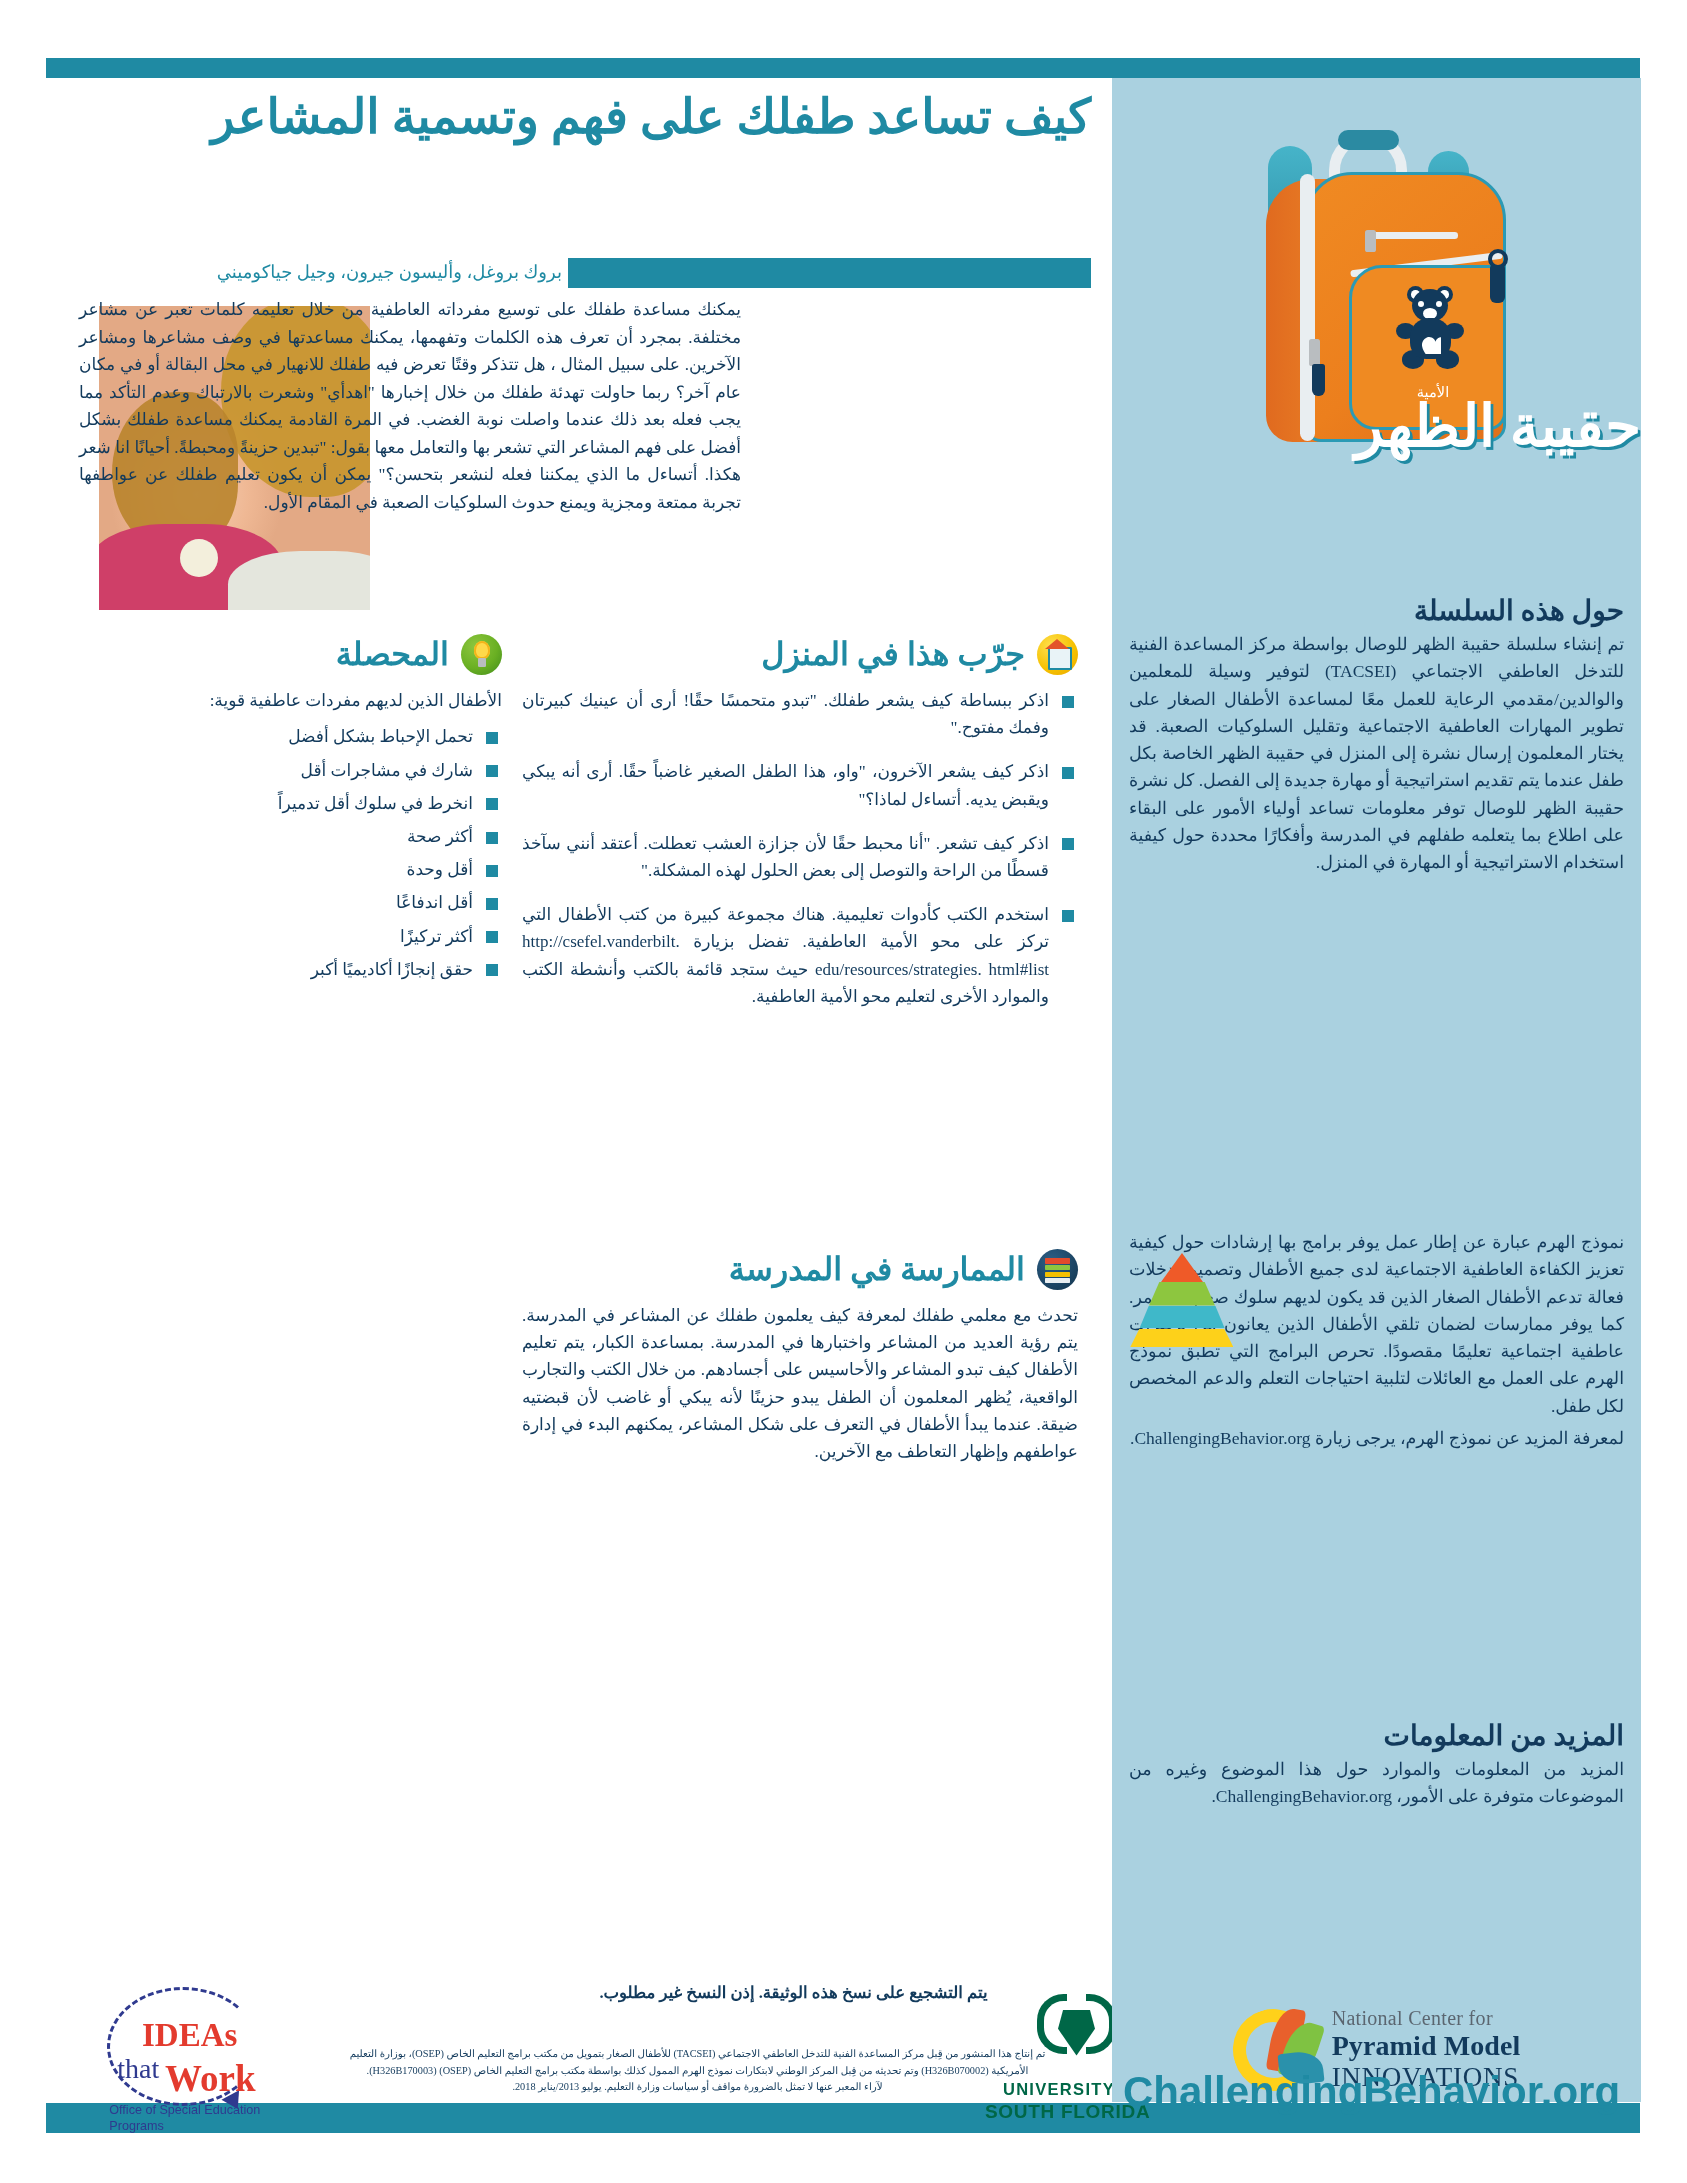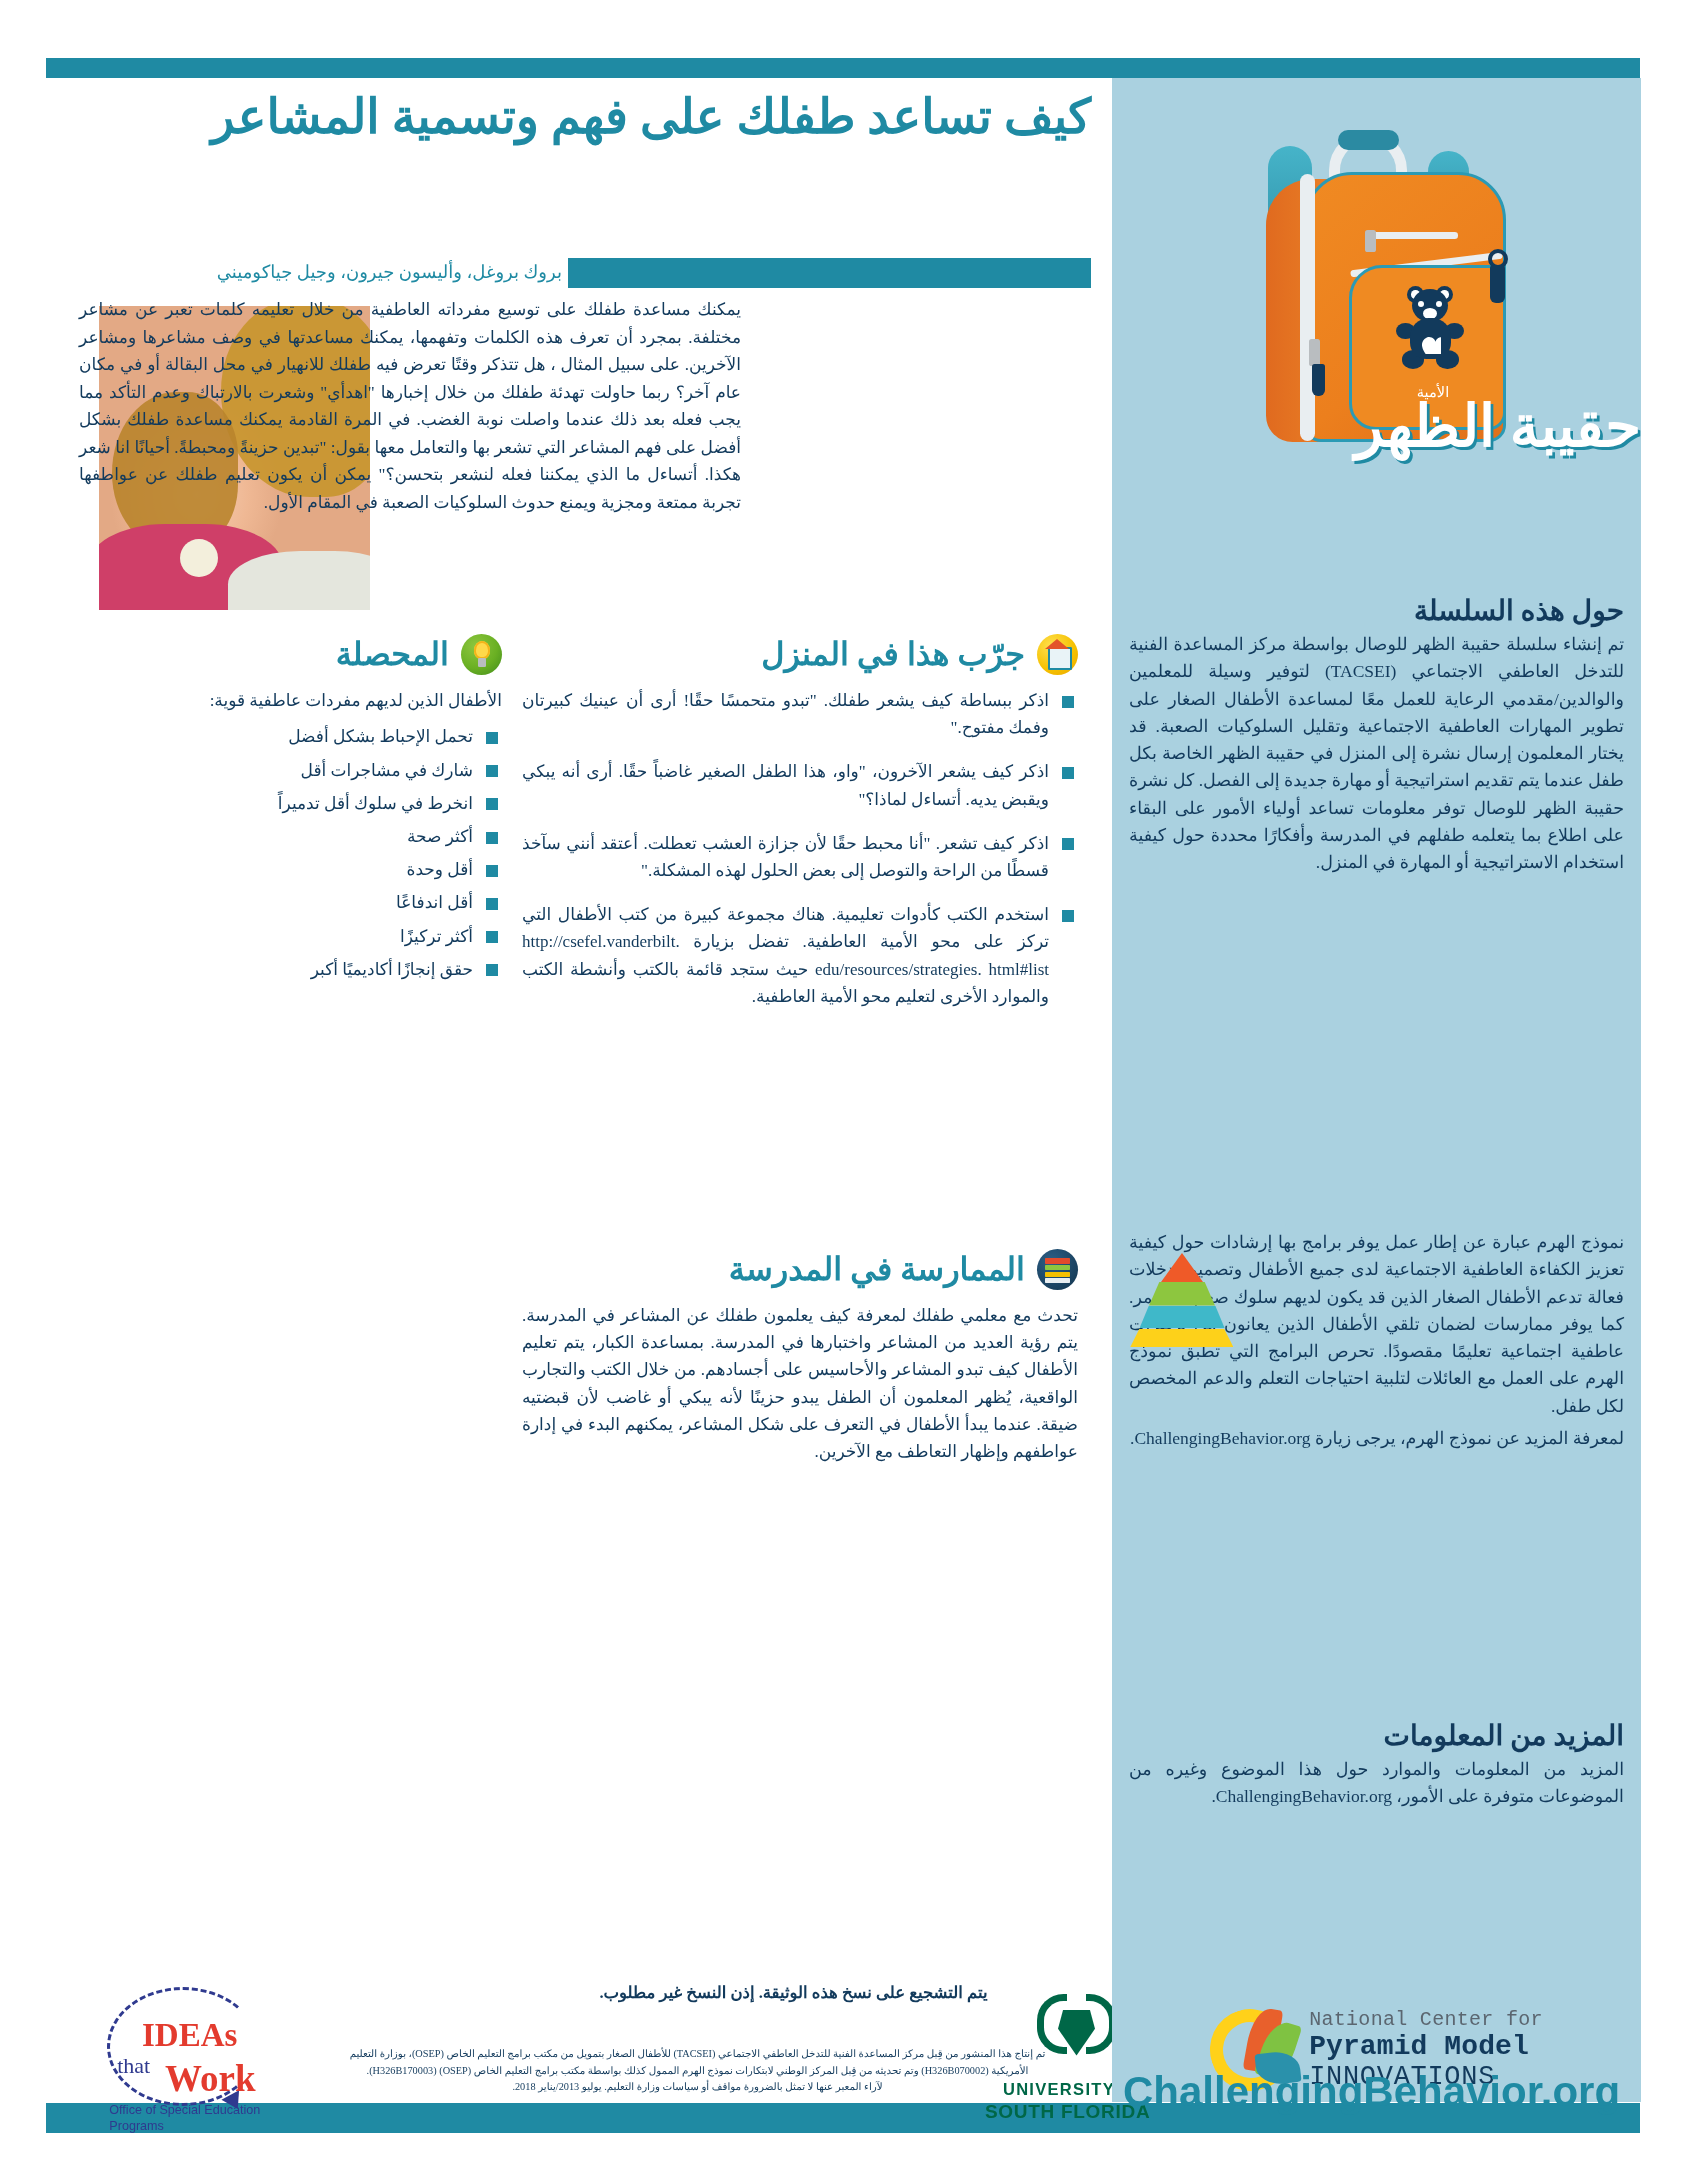--- a/index.html
+++ b/index.html
@@ -172,21 +172,21 @@
   .sb-sec2 { position:absolute; right:17px; top:1151px; width:495px; }
   .sb-sec3 { position:absolute; right:17px; top:1641px; width:495px; }
 
   .pyr { position:absolute; left:0; top:22.5px; width:106px; height:99px; }
   .pyr .p1 { position:absolute; left:32px; top:1.3px;  width:0; height:0; border-left:21px solid transparent; border-right:21px solid transparent; border-bottom:29px solid #ef5a28; }
   .pyr .p2 { position:absolute; left:20px; top:30px; width:66px; height:24px; background:#8dc63f; clip-path:polygon(16% 0,84% 0,100% 100%,0 100%); }
   .pyr .p3 { position:absolute; left:10.6px; top:54px; width:85px; height:22.5px; background:#3fb8c9; clip-path:polygon(11% 0,89% 0,100% 100%,0 100%); }
   .pyr .p4 { position:absolute; left:1.3px;  top:77px;width:103px; height:18.5px; background:#fdd11a; clip-path:polygon(9% 0,91% 0,100% 100%,0 100%); }
 
   
-  .pmi { position:absolute; right:17px; top:1919px; width:495px; height:106px; display:flex; align-items:center; justify-content:center; flex-direction:row-reverse;font-family:Liberation Mono, monospace; }
+  .pmi { position:absolute; right:17px; top:1919px; width:495px; height:106px; display:flex; align-items:center; justify-content:center; flex-direction:row-reverse; }
   .pmi-mark { position:relative; width:99px; height:93px; flex:0 0 auto; }
   .pmi-mark .ring { position:absolute; left:0; top:5.3px; width:81px; height:82px; border:13.2px solid #ffd11a; border-radius:50%; border-right-color:transparent; transform:rotate(-18deg); }
   .pmi-mark .l1 { position:absolute; left:38px; top:4px;  width:30px; height:64px; background:#e8602c; border-radius:60% 10% 60% 10%; transform:rotate(10deg); }
   .pmi-mark .l2 { position:absolute; left:52px; top:17px; width:32px; height:58px; background:#7fc242; border-radius:60% 10% 60% 10%; transform:rotate(18deg); }
   .pmi-mark .l3 { position:absolute; left:46px; top:48px; width:44px; height:32px; background:#2a91ab; border-radius:10% 60% 10% 60%; transform:rotate(-6deg); }
   .pmi-txt { text-align:left; direction:ltr; }
   .pmi-l1 { color:#5b6670; font-size:20px; letter-spacing:0.3px; }
   .pmi-l2 { color:#123a5c; font-size:28px; font-weight:bold; letter-spacing:0.1px; }
   .pmi-l3 { color:#123a5c; font-size:27px; letter-spacing:0.7px; }
 
@@ -203,21 +203,21 @@
   }
   .foot-legal {
     position:absolute; left:205px; top:1968px; width:893px;
     text-align:center; color:#123a5c; font-size:10.3px; line-height:1.62;
   }
 
   .ideas { position:absolute; left:58px; top:1905px; width:192px; height:152px; }
   .ideas .loop { position:absolute; left:2.6px; top:4px; width:152px; height:119px; border:3.3px dashed #2f3a8f; border-radius:50%; border-right-color:transparent; }
   .ideas .arrow{ position:absolute; left:120px; top:111px; width:0;height:0; border-left:10.6px solid transparent; border-right:10.6px solid transparent; border-top:16px solid #2f3a8f; transform:rotate(-28deg); }
   .ideas .t1 { position:absolute; left:38px; top:34px; color:#e33b2e; font-size:33px; font-weight:bold; direction:ltr; font-family:"Liberation Serif", serif; }
-  .ideas .t2 { position:absolute; left:13.2px; top:70px; color:#2f3a8f; font-size:22px; direction:ltr; font-family:"Liberation Serif", serif; }
+  .ideas .t2 { position:absolute; left:13.2px; top:70px; color:#2f3a8f; font-size:28px; direction:ltr; font-family:"Liberation Serif", serif; }
   .ideas .t3 { position:absolute; left:61px; top:74px; color:#e33b2e; font-size:37px; font-weight:bold; direction:ltr; font-family:"Liberation Serif", serif; }
   .ideas .t4 { position:absolute; left:5.3px; top:120px; width:179px; color:#2f3a8f; font-size:12.6px; text-align:left; direction:ltr; line-height:1.25; font-family:Liberation Sans, sans-serif; }
 
   .usf { position:absolute; left:939px; top:1905px; width:179px; height:152px; }
   .usf .bullw { position:absolute; left:52px; top:4px; width:79px; height:82px; }
   .usf .bh { position:absolute; left:21px; top:22.5px; width:37px; height:46px; background:#006747; clip-path:polygon(50% 100%,0 42%,14% 0,86% 0,100% 42%); }
   .usf .hl { position:absolute; left:0px; top:6.6px; width:30px; height:60px; border:7.3px solid #006747; border-right:none; border-radius:26.5px 0 0 26.5px; }
   .usf .hr { position:absolute; left:49px; top:6.6px; width:30px; height:60px; border:7.3px solid #006747; border-left:none; border-radius:0 26.5px 26.5px 0; }
   .usf .u1 { position:absolute; left:0; top:97px; width:179px; text-align:center; color:#006747; font-size:16.5px; font-weight:bold; letter-spacing:1.3px; direction:ltr; font-family:"Liberation Sans", sans-serif; }
   .usf .u2 { position:absolute; left:0; top:118px; width:179px; text-align:left; color:#006747; font-size:19px; font-weight:bold; letter-spacing:0.7px; direction:ltr; font-family:"Liberation Sans", sans-serif; }

